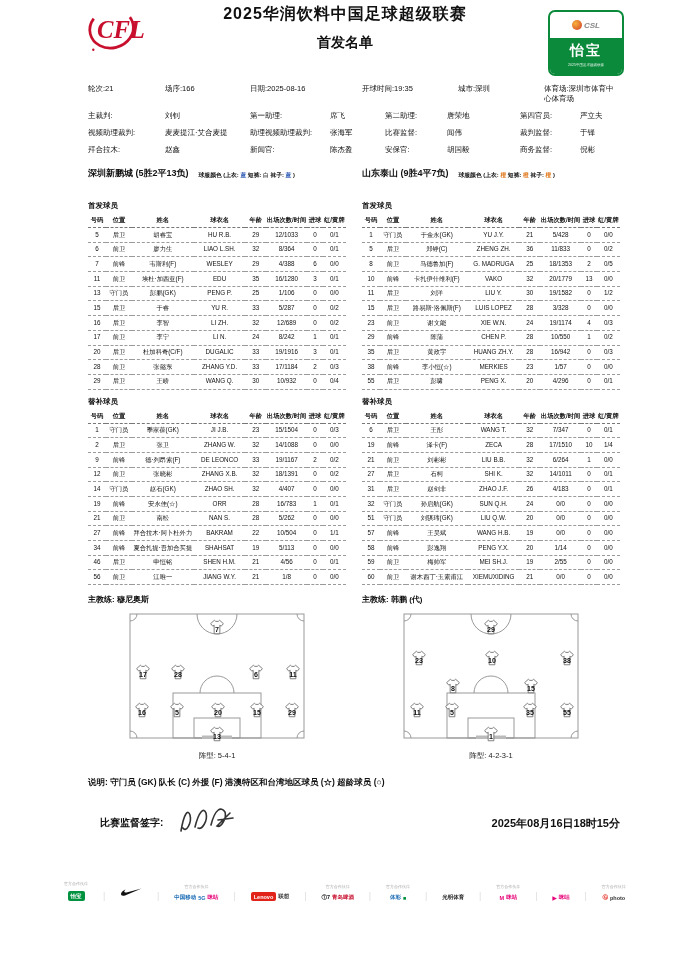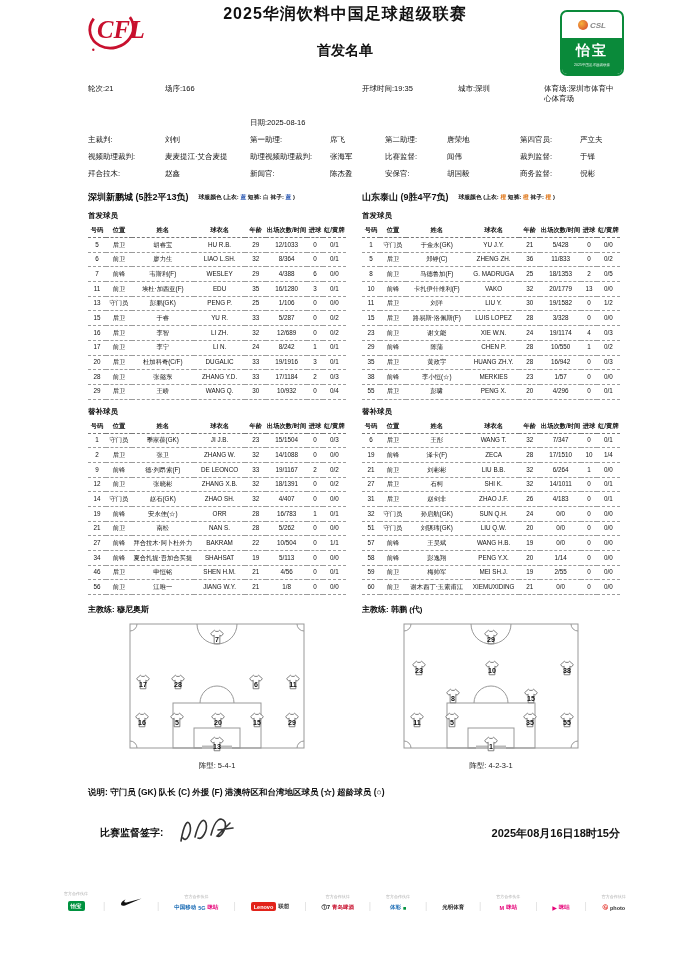--- a/index.html
+++ b/index.html
@@ -5,50 +5,50 @@
   * { box-sizing: border-box; margin: 0; padding: 0; }
   html,body { width:690px; height:976px; background:#fff; color:#111;
     font-family:"Liberation Sans", sans-serif; overflow:hidden; }
   .page { position:relative; width:690px; height:976px; }
 
   
   .header { position:relative; height:80px; }
   .cfl-logo { position:absolute; left:86px; top:4px; width:64px; height:52px; }
   .titles { text-align:center; padding-top:4px; }
   .title { font-size:16px; font-weight:bold; letter-spacing:1px; }
-  .subtitle { font-size:14px; font-weight:bold; margin-top:17px; }
-  .csl-logo { position:absolute; right:66px; top:10px; width:64px; height:66px;
+  .subtitle { font-size:14px; font-weight:bold; margin-top:9px; }
+  .csl-logo { position:absolute; right:66px; top:10px; width:76px; height:66px;
     border:2px solid #0a8a3a; border-radius:7px; overflow:hidden; background:#fff; }
   .csl-top { height:26px; display:flex; align-items:center; justify-content:center; gap:2px; }
   .csl-ball { width:10px; height:10px; border-radius:50%;
     background:radial-gradient(circle at 35% 35%, #f6b23c, #d33b2a); }
   .csl-word { font-size:8px; font-style:italic; color:#888; font-weight:bold; }
   .csl-bottom { height:40px; background:#0a8a3a; color:#fff; text-align:center; padding-top:4px; }
   .csl-brand { font-size:14px; font-weight:bold; letter-spacing:2px; }
   .csl-sub { font-size:3.5px; margin-top:3px; opacity:.9; }
 
   
   .minfo { margin:4px 70px 0 88px; }
   .teams-line { font-size:9.5px; font-weight:bold; margin-bottom:6px; }
   .info-row1 { display:flex; font-size:7.5px; margin-bottom:7px; }
   .info-row1 > div:nth-child(1){width:77px;} .info-row1 > div:nth-child(2){width:85px;}
-  .info-row1 > div:nth-child(3){width:112px;margin-top:34px;} .info-row1 > div:nth-child(4){width:96px;}
+  .info-row1 > div:nth-child(3){width:112px;} .info-row1 > div:nth-child(4){width:96px;}
   .info-row1 > div:nth-child(5){width:86px;} .info-row1 > div:nth-child(6){flex:1;}
   .officials { display:grid; grid-template-columns:162px 135px 135px 1fr;
     row-gap:7px; font-size:7.5px; }
   .pair .lab { display:inline-block; }
   .officials > div:nth-child(4n+1) .lab { width:77px; }
   .officials > div:nth-child(4n+2) .lab { width:80px; }
   .officials > div:nth-child(4n+3) .lab { width:62px; }
   .officials > div:nth-child(4n+4) .lab { width:60px; }
 
   
   .teams { display:flex; gap:16px; margin:12px 70px 0 88px; }
   .team-col { width:258px; }
-  .team-head { display:flex; align-items:center; gap:10px; margin-bottom:7px; }
+  .team-head { display:flex; align-items:flex-end; gap:10px; margin-bottom:21px; }
   .team-name { font-size:9px; font-weight:bold; white-space:nowrap; }
   .kit { font-size:5.8px; font-weight:bold; white-space:nowrap; }
   .sec-label { font-size:7.5px; font-weight:bold; margin:7px 0 3px; }
   table { width:100%; border-collapse:collapse; font-size:6.3px; text-align:center; table-layout:fixed; }
   th { font-weight:bold; padding:2px 0; border-bottom:1px dashed #777; }
   td { padding:2.6px 0; border-bottom:1px dashed #9a9a9a; line-height:1.35; }
   th:nth-child(1),td:nth-child(1){width:7%;}
   th:nth-child(2),td:nth-child(2){width:10%;}
   th:nth-child(3),td:nth-child(3){width:24%;}
   th:nth-child(4),td:nth-child(4){width:20%;}

